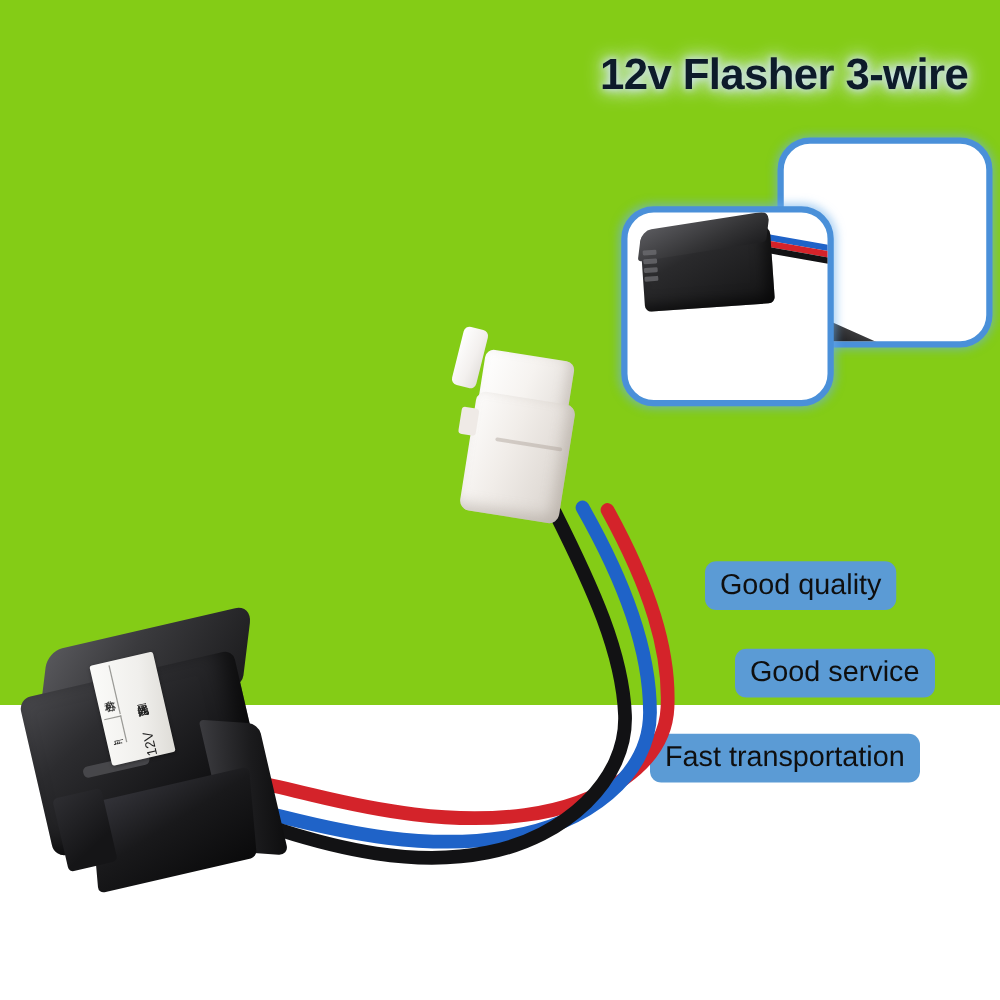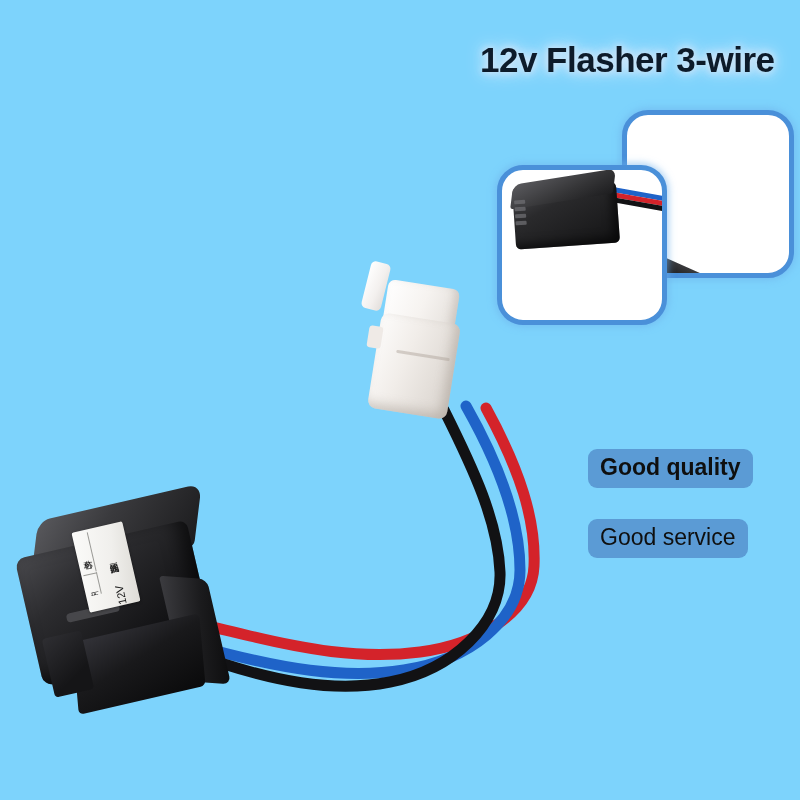--- a/index.html
+++ b/index.html
@@ -9,22 +9,22 @@
   body {
     width: 800px;
     height: 800px;
     background: #ffffff;
     font-family: "Liberation Sans", sans-serif;
     overflow: hidden;
   }
   #stage {
     position: relative;
     width: 800px;
-    height: 800px;
-    background: #7dd3fc;
+    height: 564px;
+    background: #84cc16;
   }
 
   
   #title {
     position: absolute;
     left: 480px;
     top: 40px;
     width: 320px;
     font-size: 35px;
     font-weight: bold;
@@ -346,21 +346,21 @@
     display: flex;
     align-items: center;
     background: #5b9bd5;
     color: #0f0f0f;
     font-size: 23px;
     border-radius: 9px;
     padding: 5px 12px 7px 12px;
     white-space: nowrap;
     z-index: 8;
   }
-  #badge-quality { left: 588px; top: 449px; font-weight: bold; }
+  #badge-quality { left: 564px; top: 449px; }
   #badge-service { left: 588px; top: 519px; }
   #badge-transport { left: 520px; top: 587px; z-index: 2; }
 </style>
 </head>
 <body>
 
 <div id="stage">
 
   <div id="title">12v Flasher 3-wire</div>
 
@@ -429,14 +429,15 @@
     <div id="relay-label">
       <div class="label-row" id="label-name-key">名称</div>
       <div class="label-row" id="label-name-val">三线闪光器</div>
       <div class="label-row" id="label-volt-key">电压</div>
       <div class="label-row" id="label-volt-val">12V</div>
     </div>
   </div>
 
   <div class="badge" id="badge-quality">Good quality</div>
   <div class="badge" id="badge-service">Good service</div>
+  <div class="badge" id="badge-transport">Fast transportation</div>
 
 </div>
 
 </body></html>

